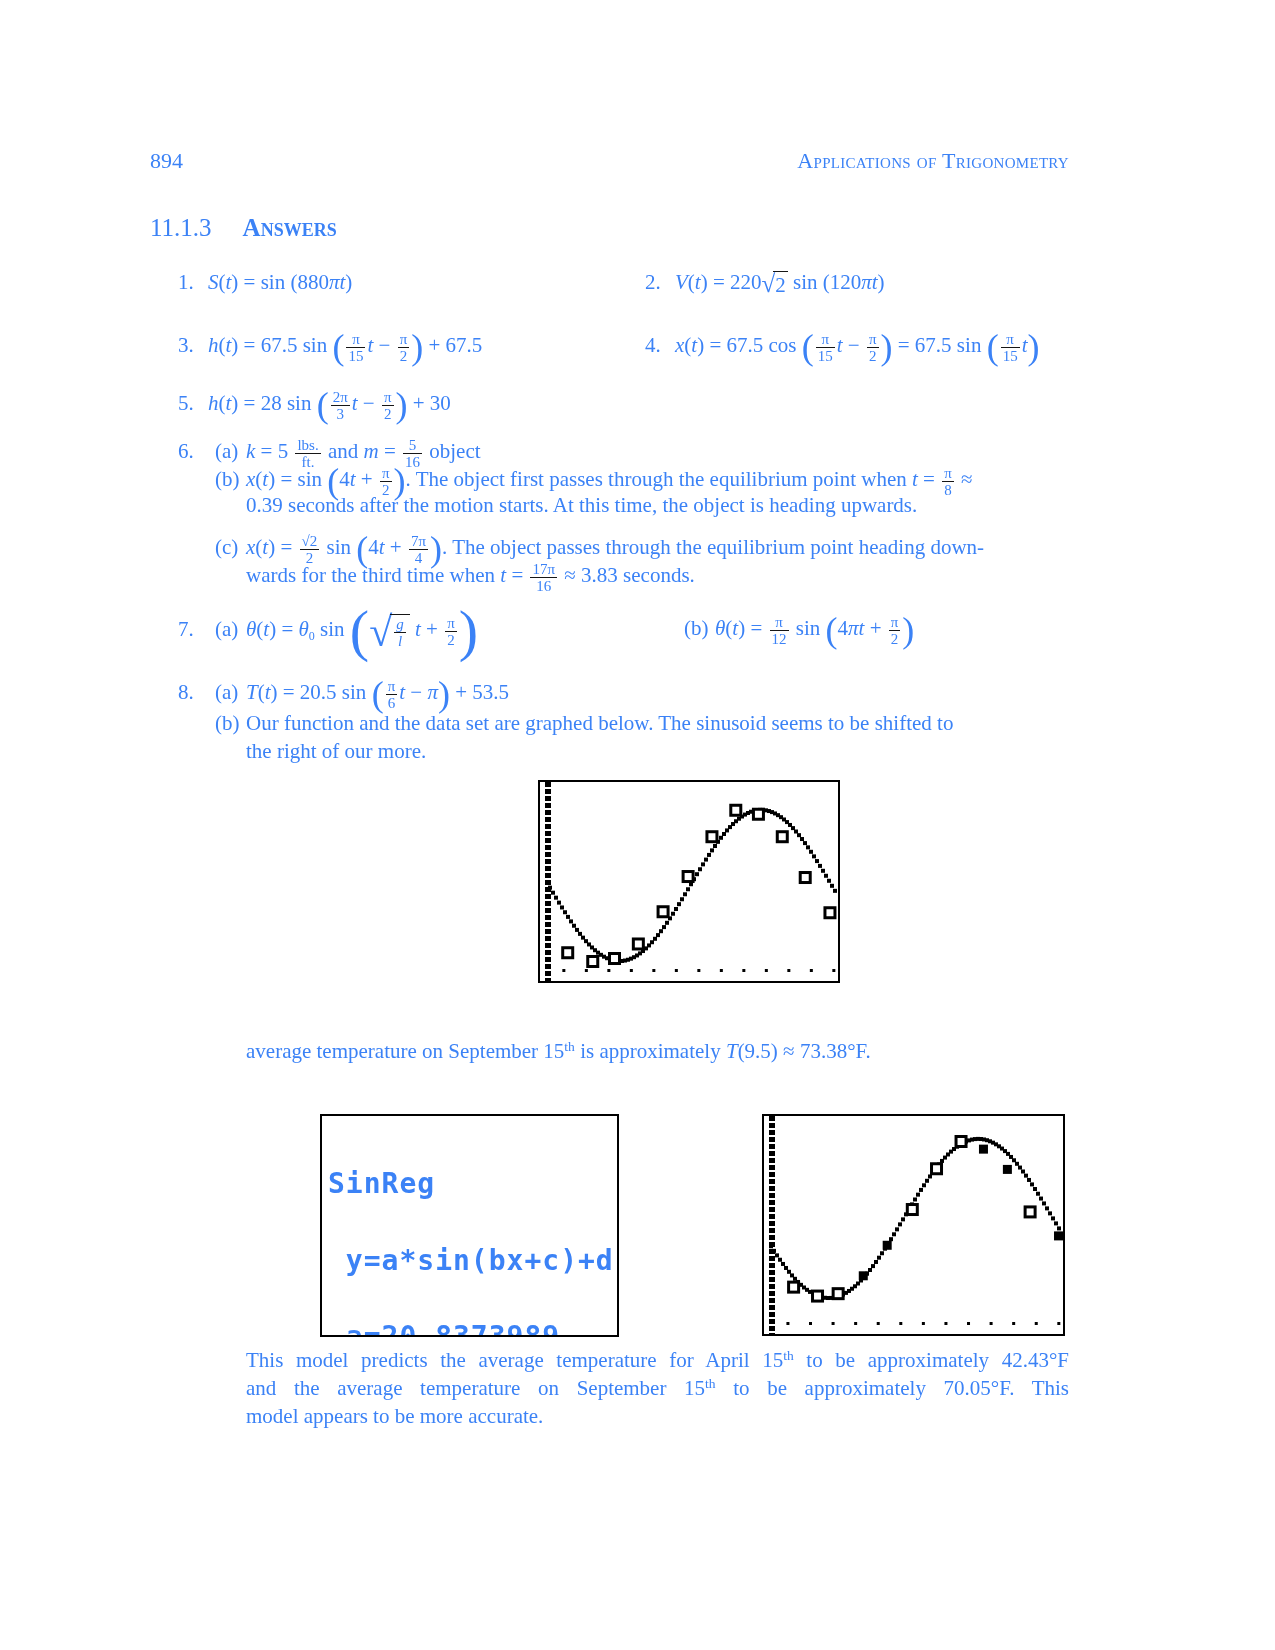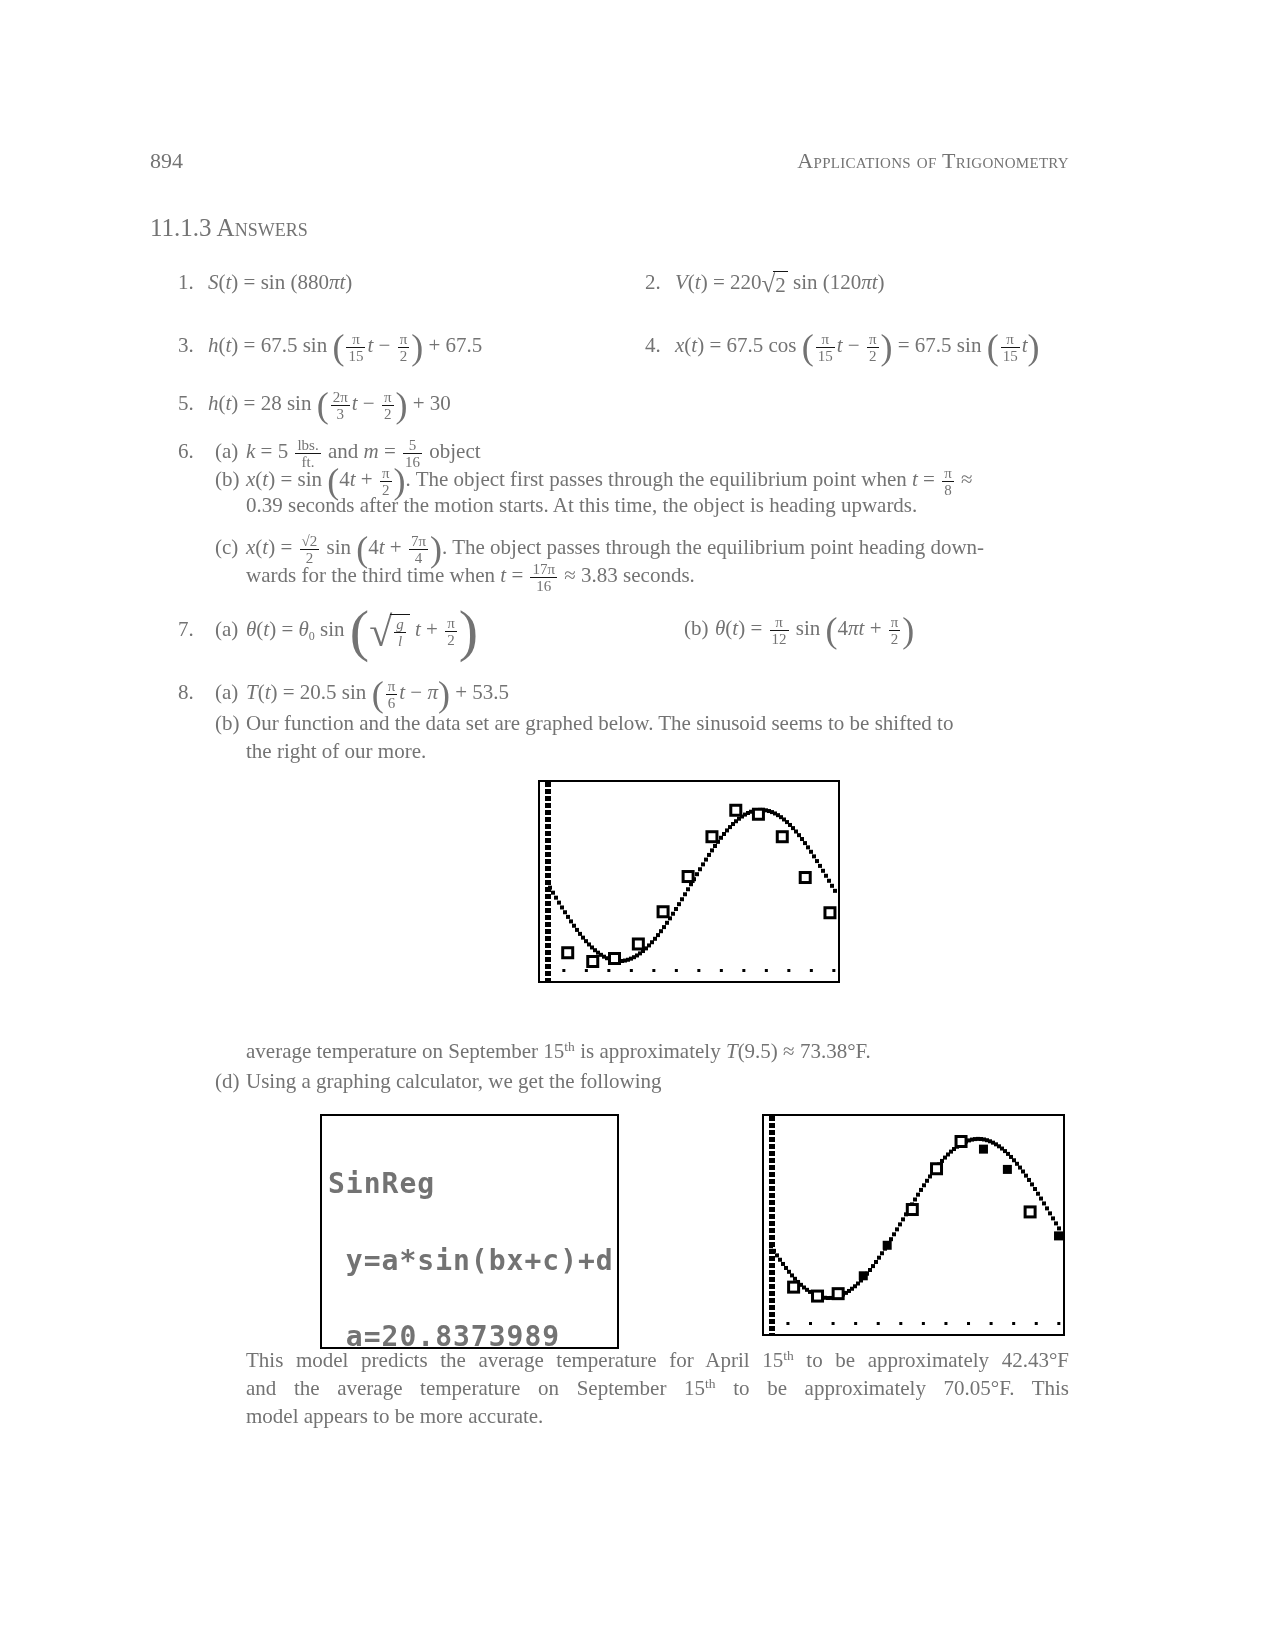--- a/index.html
+++ b/index.html
@@ -1,26 +1,26 @@
 <!DOCTYPE html>
 <html><head>
 <meta charset="utf-8">
 <style>
   html,body{margin:0;padding:0;background:#ffffff;}
   .page{position:relative;width:1275px;height:1650px;background:#fff;
-        font-family:"Liberation Serif",serif;color:#737373;font-size:21px;overflow:hidden;}
+        font-family:"Liberation Serif",serif;color:#3b82f6;font-size:21px;overflow:hidden;}
   .abs{position:absolute;}
   .sc{font-variant:small-caps;}
   .it{font-style:italic;}
   .line{line-height:24px;white-space:nowrap;}
   .jline{line-height:24px;text-align:justify;text-align-last:justify;white-space:normal;}
   .pageno{font-size:22px;}
   .runhead{font-size:22px;letter-spacing:.3px;}
   .sech{font-size:25px;line-height:28px;white-space:nowrap;}
-  .sectitle{margin-left:5px;}
+  .sectitle{margin-left:31px;font-weight:bold;}
   .ilabel{display:inline-block;width:30px;}
   .ilabel.w37{width:37px;}
   .slabel{display:inline-block;width:31px;}
   
   .math{white-space:normal;}
   .fr{display:inline-block;text-align:center;vertical-align:middle;
       font-size:15px;line-height:16px;margin:0 2px;}
   .fr .n,.fr .d{display:block;padding:0 2px;}
   .fr .d{border-top:1.4px solid #161616;}
   .bigp{font-size:36px;line-height:0;vertical-align:middle;}
@@ -30,21 +30,21 @@
   .sqrt{display:inline-flex;align-items:center;vertical-align:middle;}
   .sqrt .sg{font-size:25px;line-height:0;margin-right:-2px;}
   .sqrt.big .sg{font-size:42px;}
   .sqrt .bd{border-top:1.8px solid #161616;padding:1px 2px 0 2px;}
   
   .tiscreen{position:absolute;border:2px solid #000;background:#fff;}
   .tiscreen svg{display:block;}
   .sinreg{position:absolute;border:2px solid #000;background:#fff;
           font-family:"DejaVu Sans Mono",monospace;font-weight:bold;
           font-size:28px;line-height:25.5px;letter-spacing:1px;
-          white-space:pre;padding:4px 0 12px 6px;overflow:hidden;}
+          white-space:pre;padding:4px 0 0 6px;overflow:hidden;}
 </style>
 </head>
 <body>
 
 <div class="page">
 
   <div class="abs pageno" style="left:150px;top:148px">894</div>
   <div class="abs runhead sc" style="right:206px;top:148px">Applications of Trigonometry</div>
 
   <div class="abs sech" style="left:150px;top:214px">
@@ -232,23 +232,20 @@
         <rect x="213.434" y="27.238" width="10" height="10" fill="#fff" stroke="#000" stroke-width="3"></rect>
         <rect x="237.27399999999997" y="49.725" width="10" height="10" fill="#fff" stroke="#000" stroke-width="3"></rect>
         <rect x="260.22" y="90.52" width="10" height="10" fill="#fff" stroke="#000" stroke-width="3"></rect>
         <rect x="284.954" y="125.743" width="10" height="10" fill="#fff" stroke="#000" stroke-width="3"></rect>
       </svg>
   </div>
 
   <div class="abs line" style="left:246px;top:1039px">
     <span class="math"><span>average temperature on September 15</span><sup>th</sup><span> is approximately </span><span class="it">T</span><span>(9.5) ≈ 73.38°F.</span></span>
   </div>
-  <div class="abs line" style="left:215px;top:1069px">
-    <span class="slabel">(d)</span><span class="math"><span>Using a graphing calculator, we get the following</span></span>
-  </div>
 
   <div class="sinreg" style="left:320px;top:1114px;width:289px;height:215px">
     <div>SinReg</div>
     <div> y=a*sin(bx+c)+d</div>
     <div> a=20.8373989</div>
     
     
     
   </div>
 

